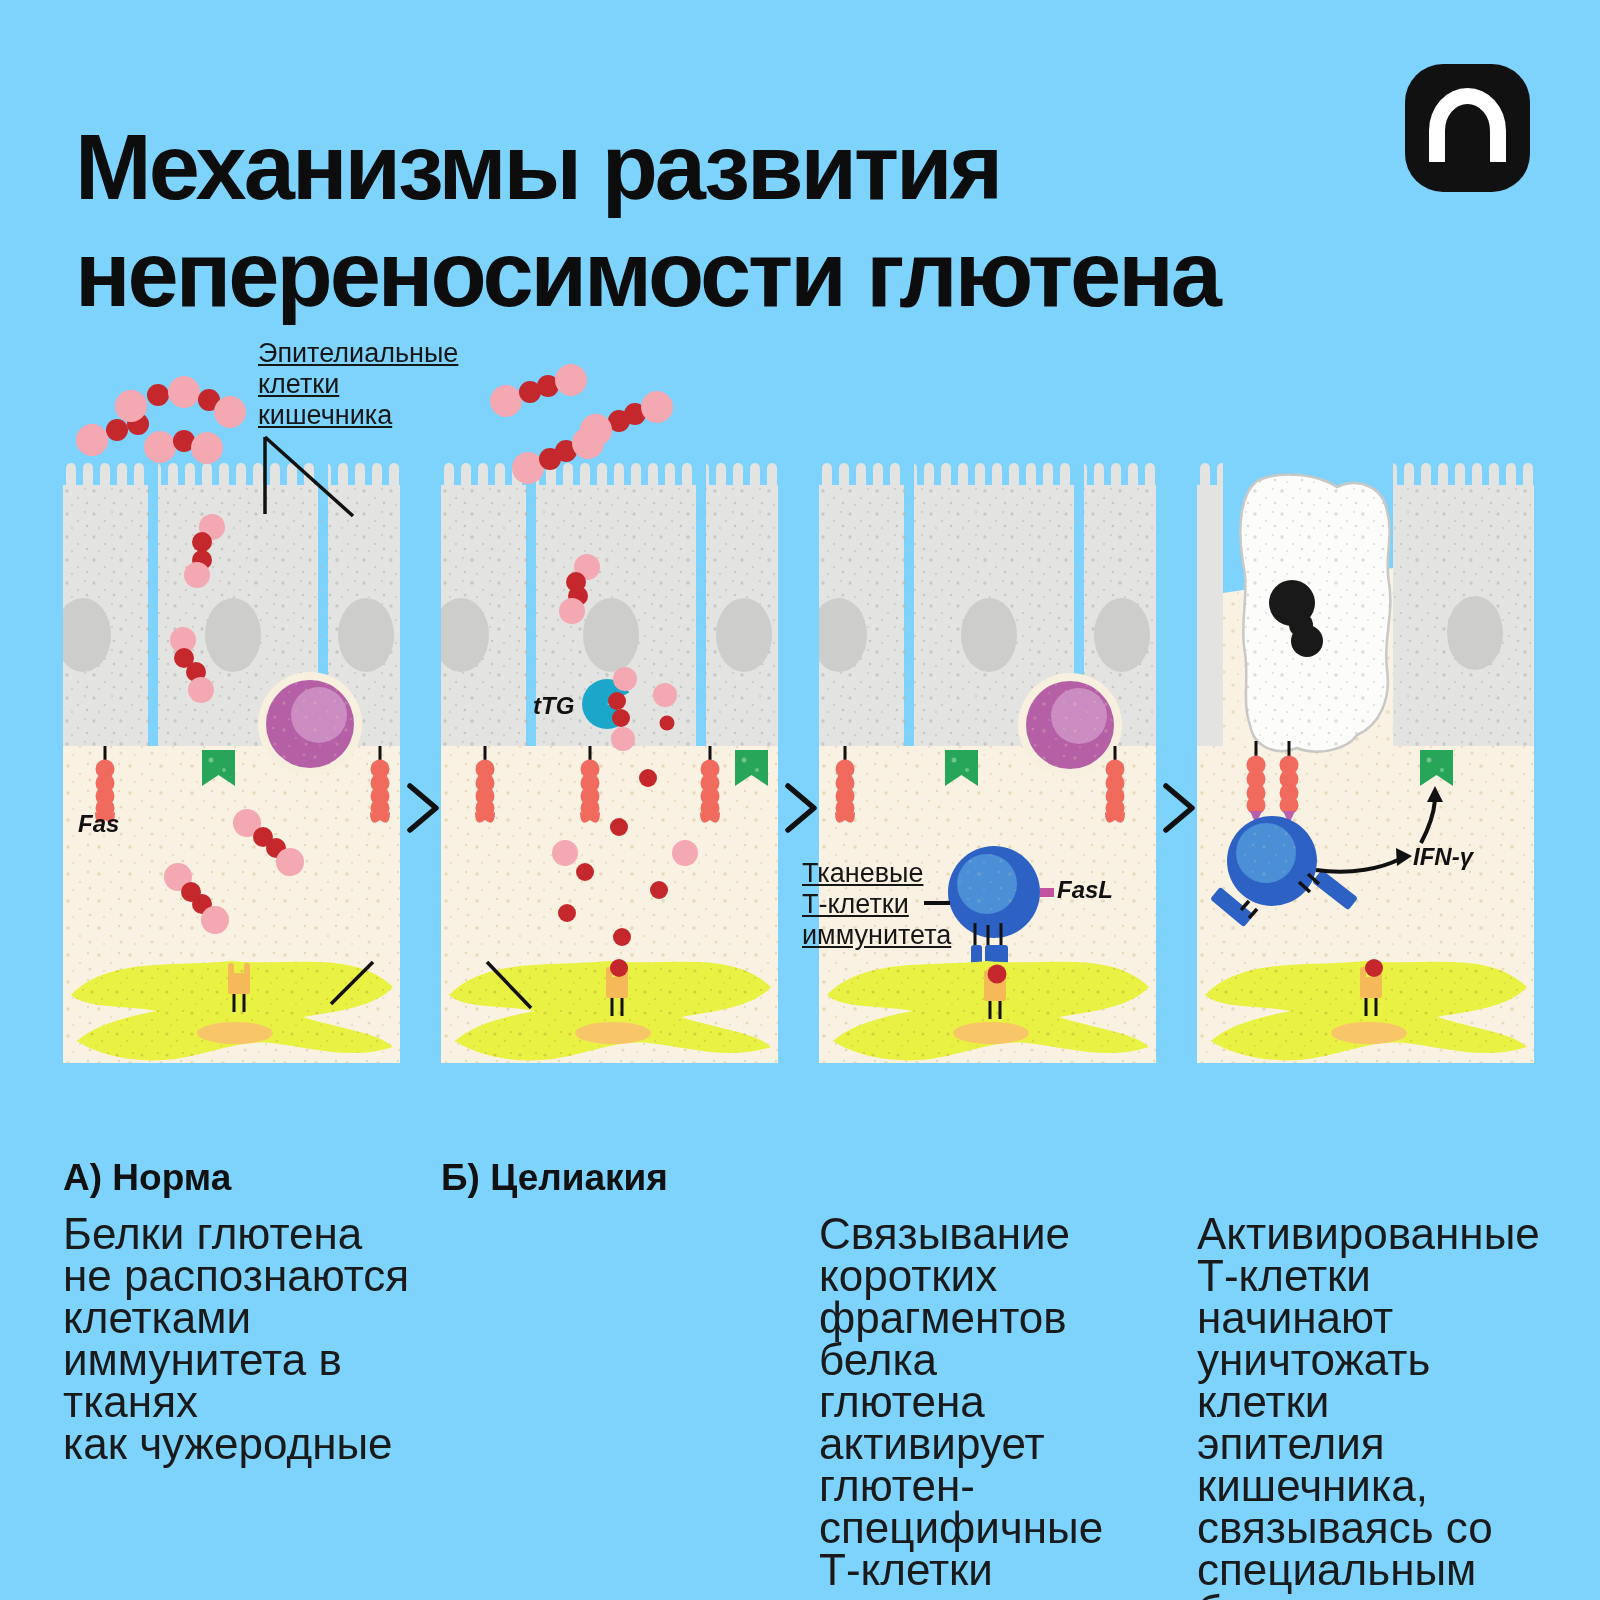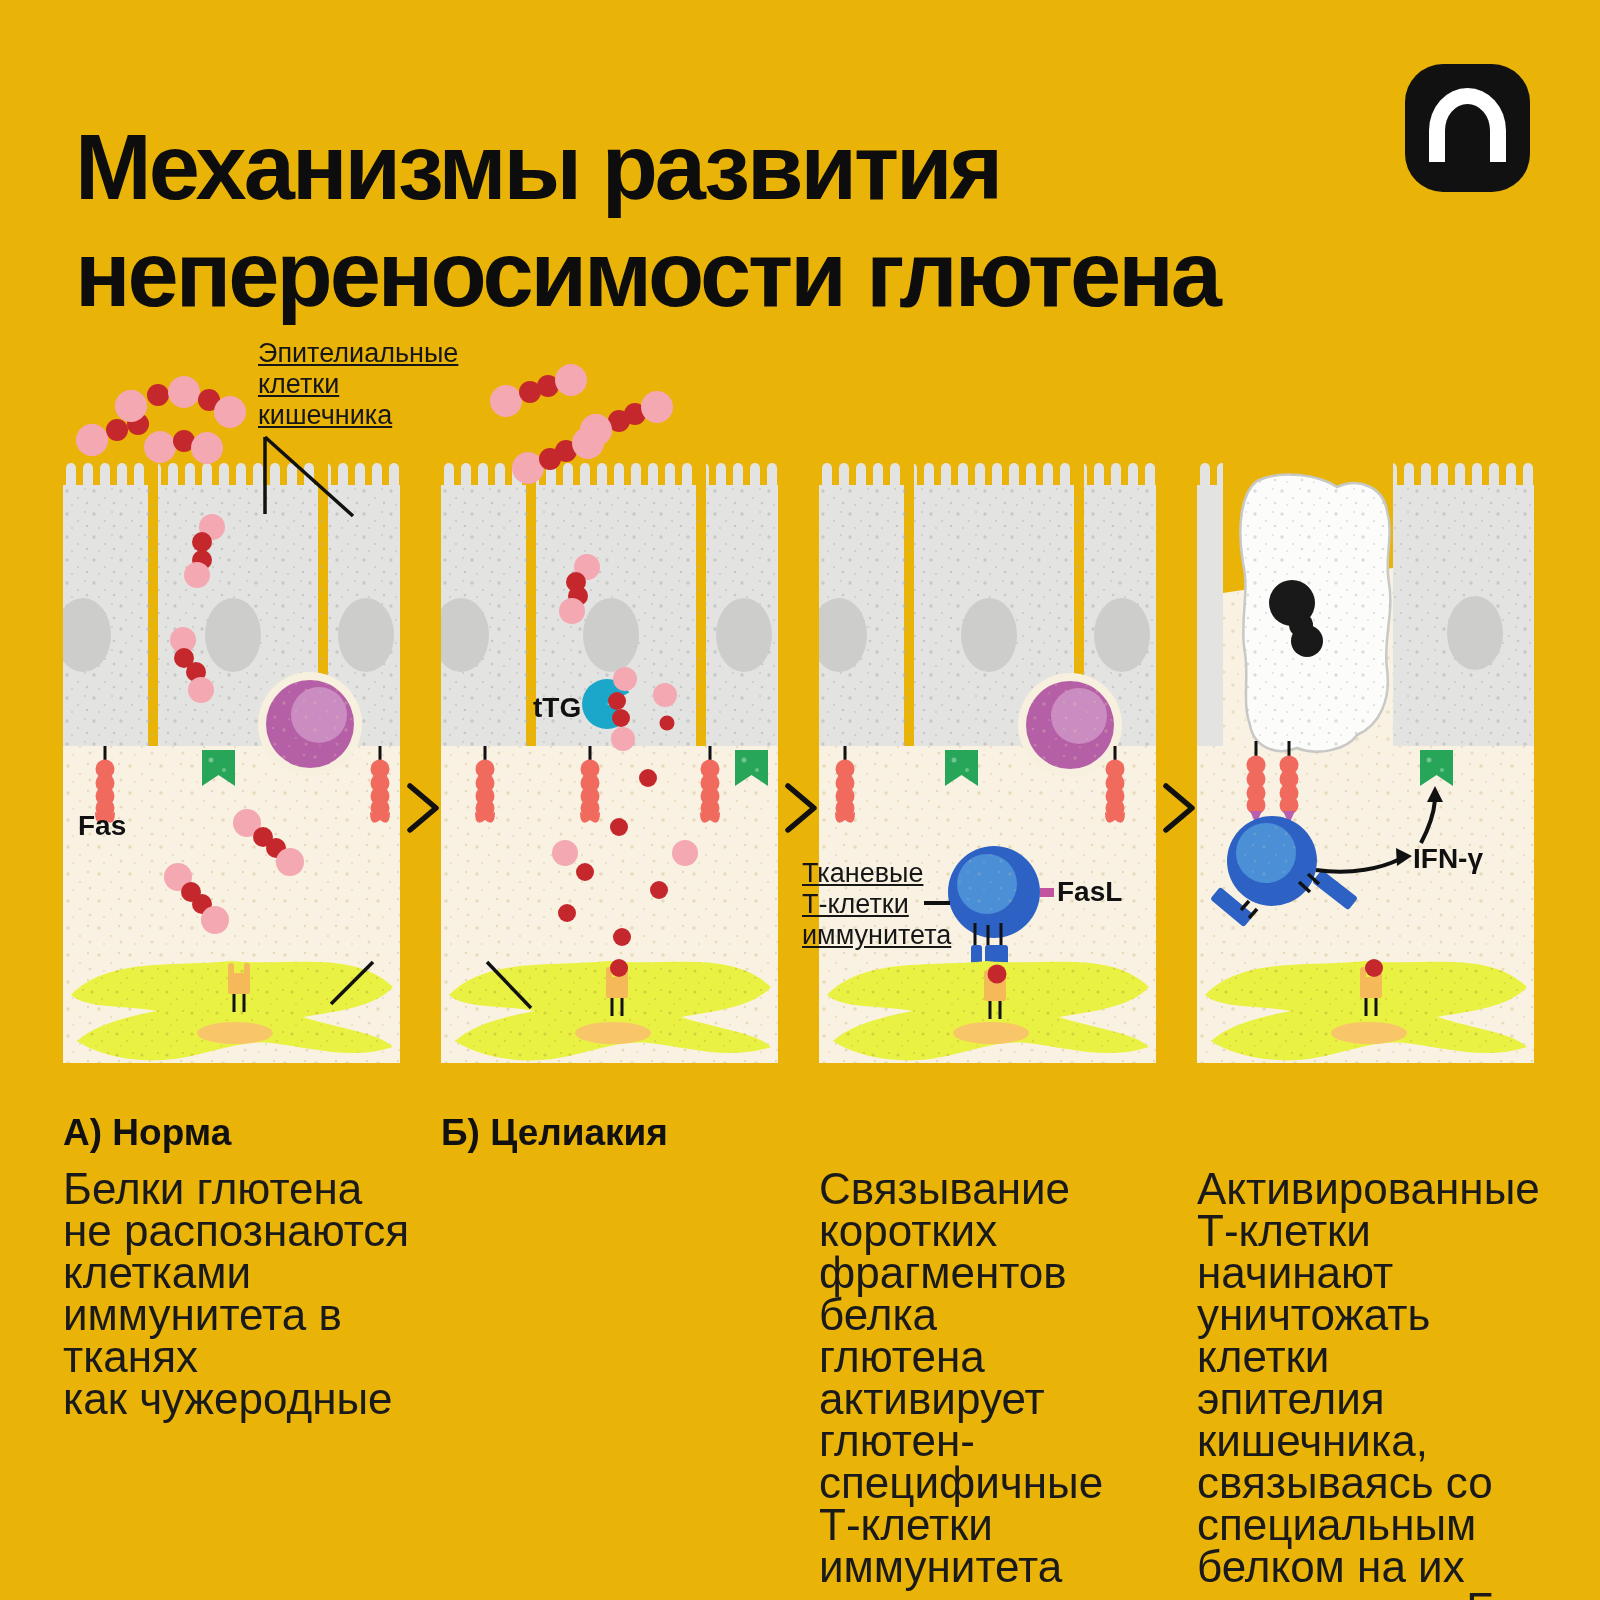--- a/index.html
+++ b/index.html
@@ -1,27 +1,27 @@
 <!DOCTYPE html>
 <html lang="ru"><head>
 <meta charset="utf-8">
 <style>
   html,body{margin:0;padding:0;background:#fff;}
-  .canvas{position:relative;width:1600px;height:1600px;background:#eab308;overflow:hidden;
+  .canvas{position:relative;width:1600px;height:1600px;background:#7dd3fc;overflow:hidden;
           font-family:"Liberation Sans","DejaVu Sans",sans-serif;color:#111;}
   .pre{white-space:pre-line;}
   .title{position:absolute;left:75px;top:52px;font-size:92px;line-height:1.17;font-weight:800;
          letter-spacing:-3px;color:#0d0d0d;}
   .logo{position:absolute;left:1405px;top:64px;width:125px;height:128px;background:#111;border-radius:38px;}
   .logo .arch{position:absolute;left:24px;top:24px;width:45px;height:58px;
               border:16px solid #fff;border-bottom:none;border-top-left-radius:40px 44px;border-top-right-radius:40px 44px;}
   .panel{position:absolute;top:463px;}
   .callout{position:absolute;font-size:27px;line-height:31px;color:#161616;text-decoration:underline;}
-  .tag{position:absolute;font-weight:700;font-size:28px;color:#111;}
-  .col{position:absolute;width:368px;}
+  .tag{position:absolute;font-weight:700;font-size:24px;color:#111;font-style:italic;}
+  .col{position:absolute;width:368px;margin-top:45px;}
   .col .head{font-weight:700;font-size:37px;margin:0 0 0 0;height:56px;}
   .col .body{font-size:44px;line-height:42px;color:#1a1a1a;}
   .overlay{position:absolute;left:0;top:0;pointer-events:none;}
   svg{display:block;}
   .gp{fill:#f3a8b2}.gr{fill:#c5282c}
 </style>
 </head>
 <body>
 
 <div class="canvas">

